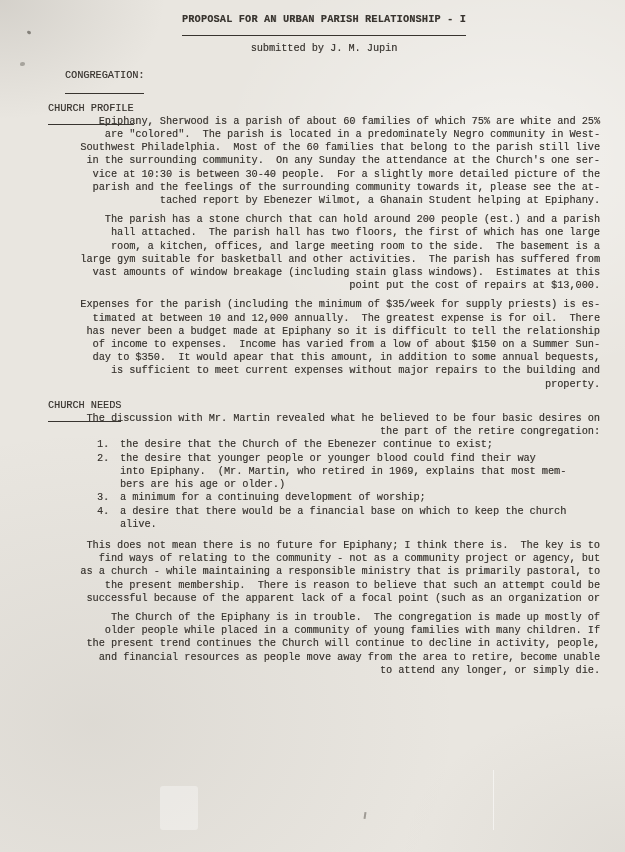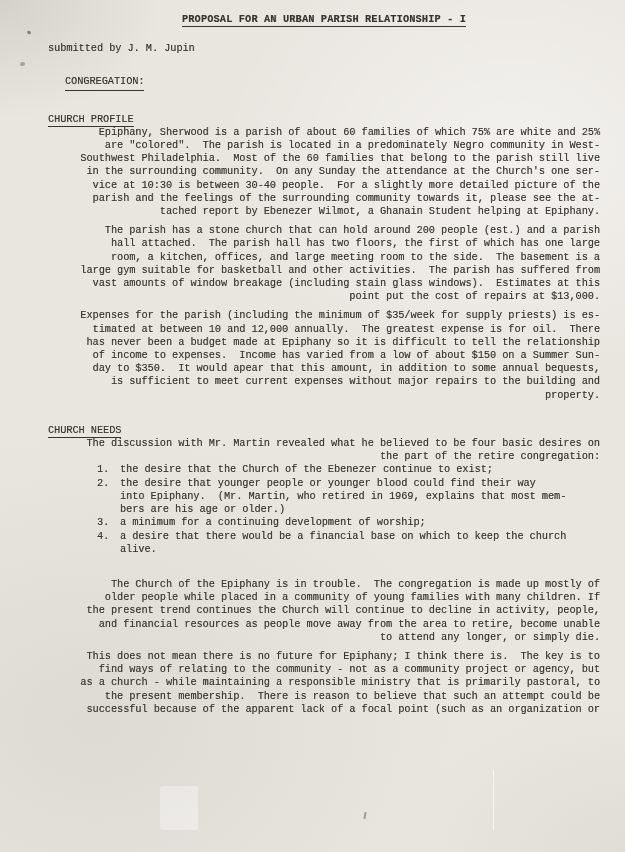--- a/index.html
+++ b/index.html
@@ -27,29 +27,29 @@
     color: #38342f;
     text-shadow: 0.3px 0.3px 0.4px rgba(56,52,47,0.45);
   }
   pre {
     margin: 0;
     font: inherit;
     white-space: pre;
   }
   .u {
     border-bottom: 1px solid currentColor;
-    padding-bottom: 1px;
+    padding-bottom: 10px;
     font-family: Liberation Mono, monospace;
   }
   .title-row { text-align: center; }
   .title { font-weight: bold; letter-spacing: 0.2px; }
-  .byline { margin-top: 16px; }
-  .cong-row { display: flex; margin-top: 20px; align-items: center; }
+  .byline { text-align: center; margin-top: 16px; }
+  .cong-row { display: flex; margin-top: 14px; align-items: center; }
   .cong-label { margin-left: 17px; margin-right: 21px; white-space: pre; flex: none; }
-  .doc-section { margin-top: 22px; }
+  .doc-section { margin-top: 8px; }
   .sec-heading { }
   .para { margin: 0 0 6px 0; text-align: right; }
   .num-list { margin: -6px 0 0 49px; }
   .list-row { display: flex; }
   .list-num { width: 23px; flex: none; }
   
   .artifact { position: absolute; pointer-events: none; }
   .artifact.dot1 { left: 27px; top: 31px; width: 4px; height: 3px; background: rgba(60,56,50,0.55); border-radius: 50%; transform: rotate(20deg); }
   .artifact.dot2 { left: 20px; top: 62px; width: 5px; height: 4px; background: rgba(60,56,50,0.35); border-radius: 50% 40% 50% 40%; }
   .artifact.tick { left: 364px; top: 812px; width: 2px; height: 7px; background: rgba(70,66,60,0.45); transform: rotate(8deg); }
@@ -121,26 +121,26 @@
             <pre class="list-text">a minimum for a continuing development of worship;</pre>
           </div>
           <div class="list-row">
             <span class="list-num">4.</span>
             <pre class="list-text">a desire that there would be a financial base on which to keep the church
 alive.</pre>
           </div>
         </div>
       </section>
       <section class="doc-section">
+        <pre class="para">This does not mean there is no future for Epiphany; I think there is.  The key is to
+find ways of relating to the community - not as a community project or agency, but
+as a church - while maintaining a responsible ministry that is primarily pastoral, to
+the present membership.  There is reason to believe that such an attempt could be
+successful because of the apparent lack of a focal point (such as an organization or</pre>
         <pre class="para">The Church of the Epiphany is in trouble.  The congregation is made up mostly of
 older people while placed in a community of young families with many children. If
 the present trend continues the Church will continue to decline in activity, people,
 and financial resources as people move away from the area to retire, become unable
 to attend any longer, or simply die.</pre>
-        <pre class="para">This does not mean there is no future for Epiphany; I think there is.  The key is to
-find ways of relating to the community - not as a community project or agency, but
-as a church - while maintaining a responsible ministry that is primarily pastoral, to
-the present membership.  There is reason to believe that such an attempt could be
-successful because of the apparent lack of a focal point (such as an organization or</pre>
       </section>
     </div>
 
 </div>
 
 </body></html>

